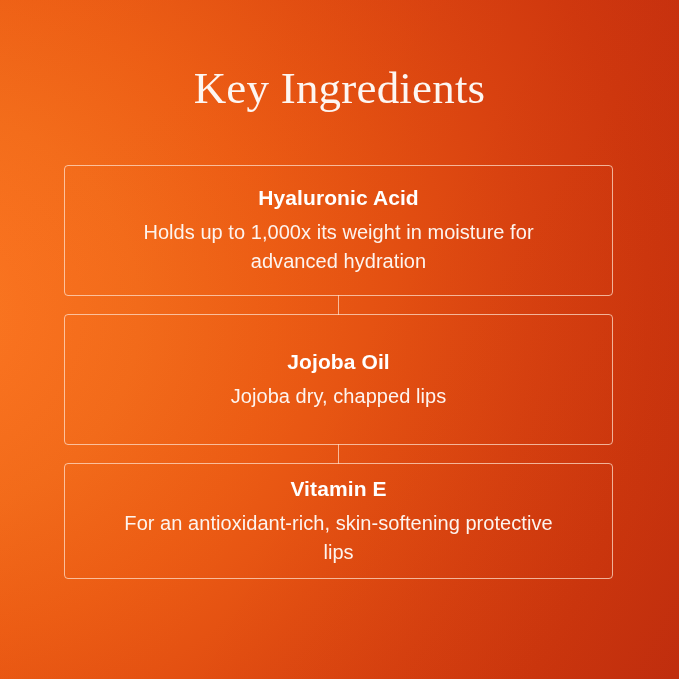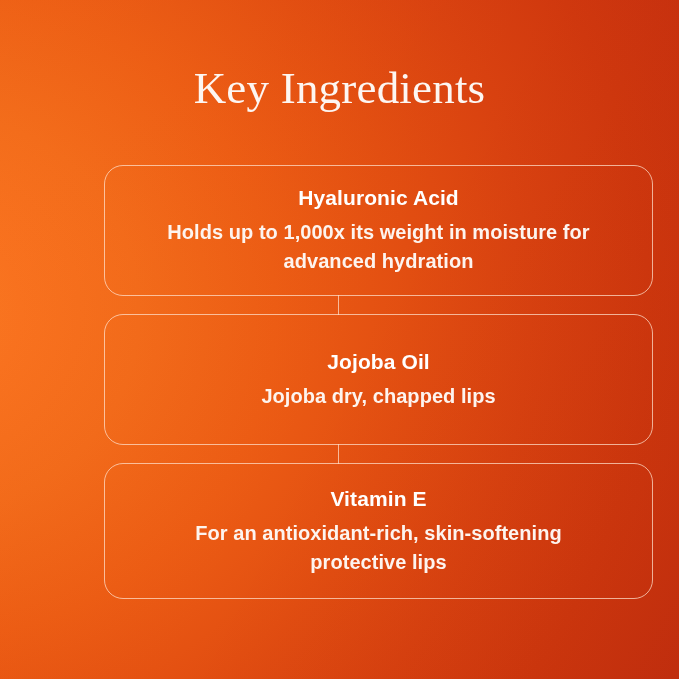--- a/index.html
+++ b/index.html
@@ -73,34 +73,33 @@
     top: 165px;
     left: 64px;
     width: 549px;
   }
 
   .card {
     position: relative;
     box-sizing: border-box;
     width: 549px;
     border: 1.3px solid rgba(255, 226, 207, 0.72);
-    border-radius: 19px;
+    border-radius: 4px;
     background: transparent;
     display: flex;
     flex-direction: column;
     align-items: center;
     justify-content: center;
     text-align: center;
     padding: 0 34px;
-    margin-left: 40px;
   }
 
   .card-1 { height: 131px; }
   .card-2 { height: 131px; justify-content: center; }
-  .card-3 { height: 136px; }
+  .card-3 { height: 116px; }
 
   
   .connector {
     position: relative;
     height: 18px;
     width: 100%;
   }
   .connector span {
     position: absolute;
     left: 50%;
@@ -117,21 +116,21 @@
     font-weight: bold;
     font-size: 21px;
     line-height: 26px;
     color: #FFFFFF;
     letter-spacing: 0.1px;
     margin: 0 0 7px 0;
   }
 
   .card-desc {
     font-family: "Liberation Sans", sans-serif;
-    font-weight: bold;
+    font-weight: normal;
     font-size: 20px;
     line-height: 29px;
     color: #FDF4EF;
     letter-spacing: 0.05px;
     margin: 0;
     max-width: 430px;
   }
 </style>
 </head>
 <body>

